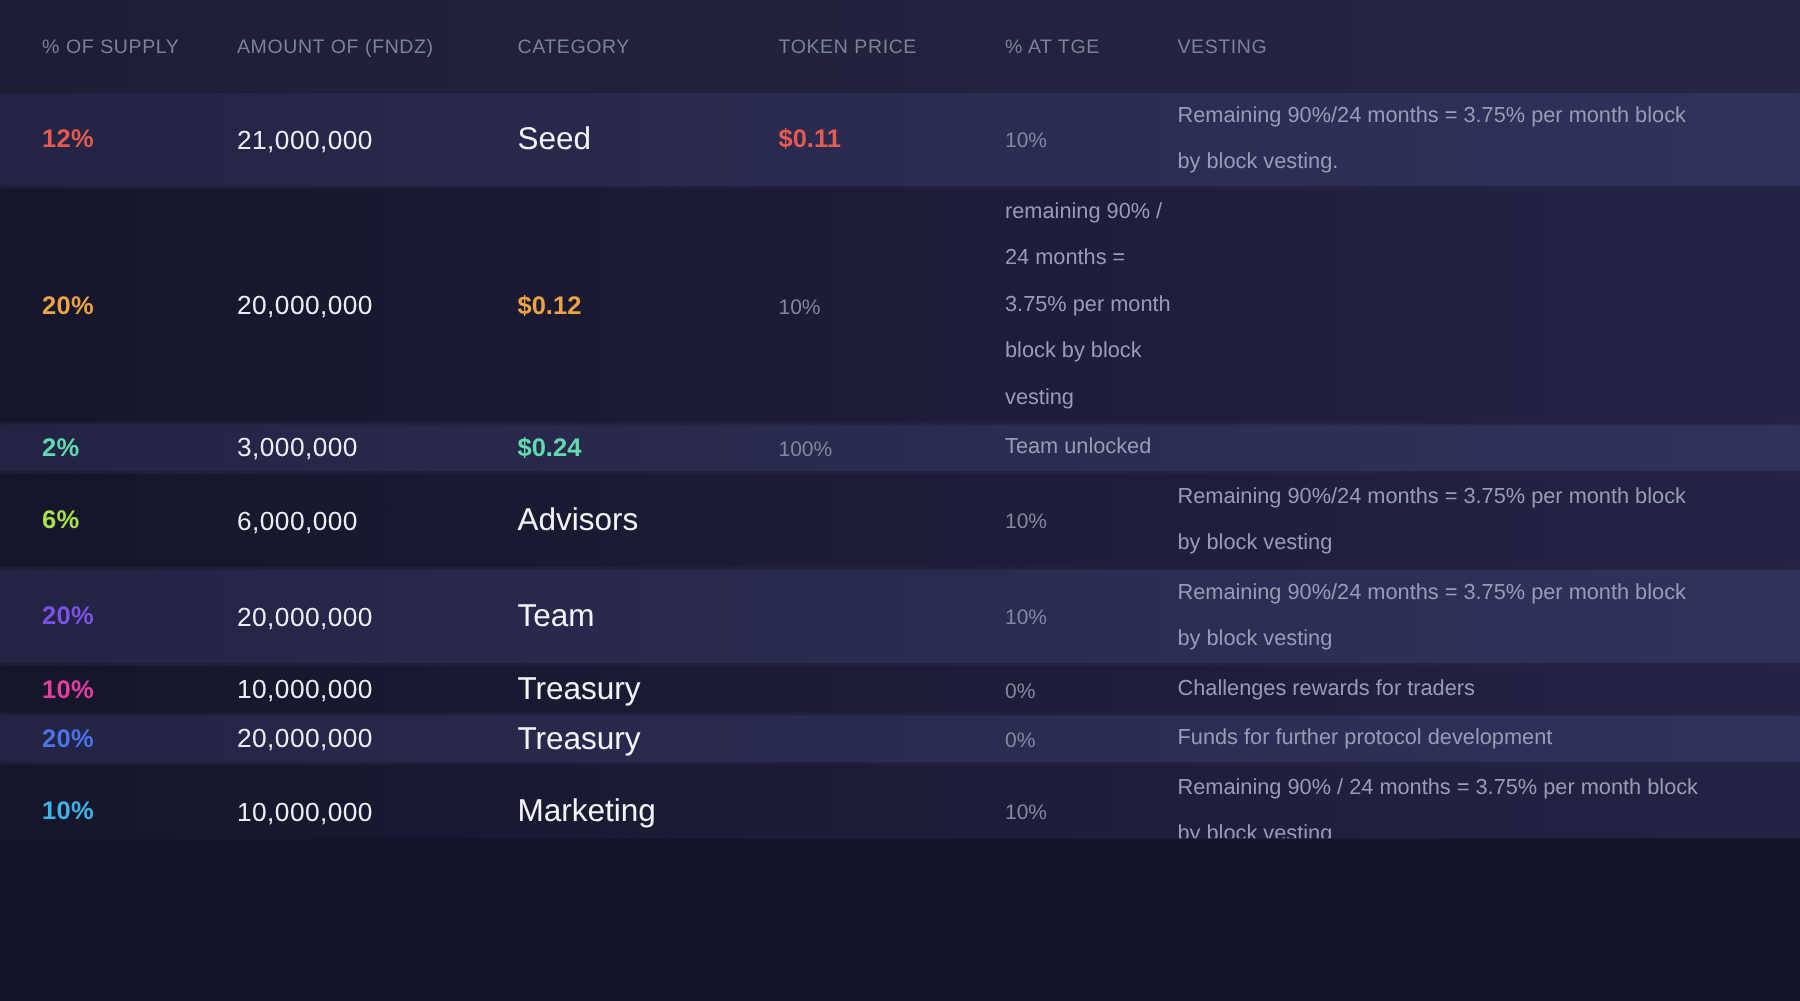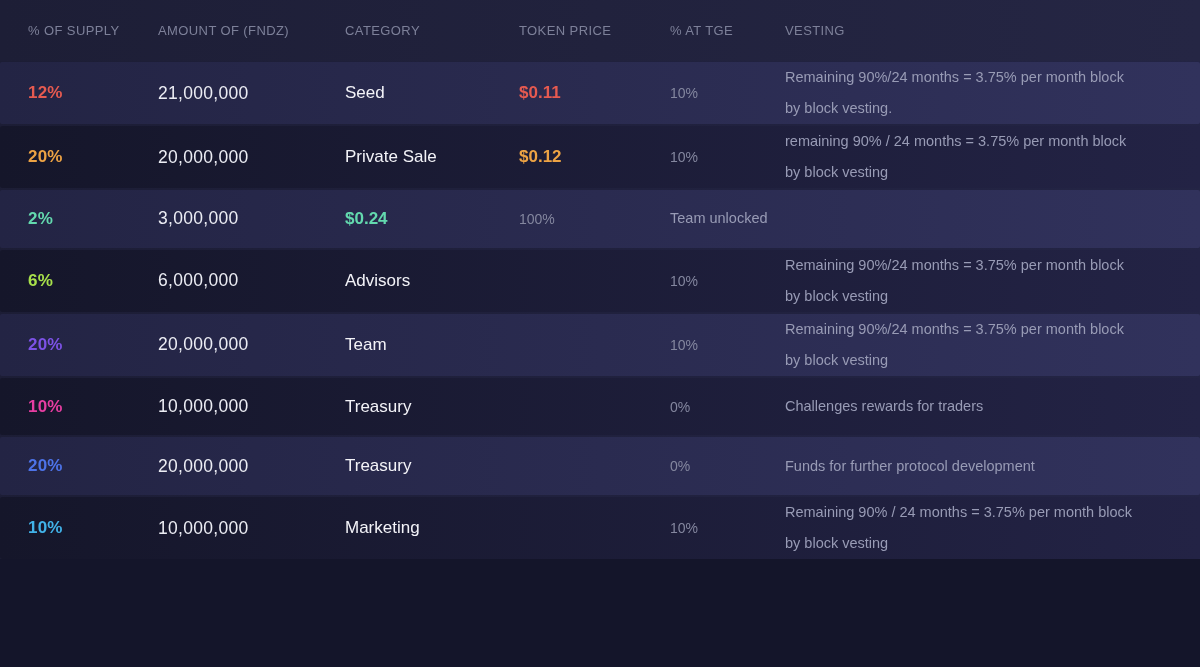--- a/index.html
+++ b/index.html
@@ -60,21 +60,21 @@
     font-weight: 700;
     letter-spacing: 0.2px;
   }
   .cell--amount {
     font-size: 17.5px;
     font-weight: 400;
     color: #ecedf4;
     letter-spacing: 0.3px;
   }
   .cell--category {
-    font-size: 17px;
+    font-size: 21px;
     font-weight: 500;
     color: #f3f3f8;
   }
   .cell--price {
     font-size: 17px;
     font-weight: 600;
   }
   .cell--tge {
     font-size: 14px;
     color: #84879f;
@@ -105,21 +105,20 @@
       <div class="cell cell--supply" style="color: rgb(230, 90, 80);">12%</div>
       <div class="cell cell--amount">21,000,000</div>
       <div class="cell cell--category">Seed</div>
       <div class="cell cell--price" style="color: rgb(230, 90, 80);">$0.11</div>
       <div class="cell cell--tge">10%</div>
       <div class="cell cell--vesting">Remaining 90%/24 months = 3.75% per month block by block vesting.</div>
     </div>
       <div class="row row--dark">
       <div class="cell cell--supply" style="color: rgb(237, 163, 68);">20%</div>
       <div class="cell cell--amount">20,000,000</div>
-      <div class="cell cell--category">Private Sale</div>
       <div class="cell cell--price" style="color: rgb(237, 163, 68);">$0.12</div>
       <div class="cell cell--tge">10%</div>
       <div class="cell cell--vesting">remaining 90% / 24 months = 3.75% per month block by block vesting</div>
     </div>
       <div class="row row--light">
       <div class="cell cell--supply" style="color: rgb(99, 217, 174);">2%</div>
       <div class="cell cell--amount">3,000,000</div>
       <div class="cell cell--price" style="color: rgb(99, 217, 174);">$0.24</div>
       <div class="cell cell--tge">100%</div>
       <div class="cell cell--vesting">Team unlocked</div>

